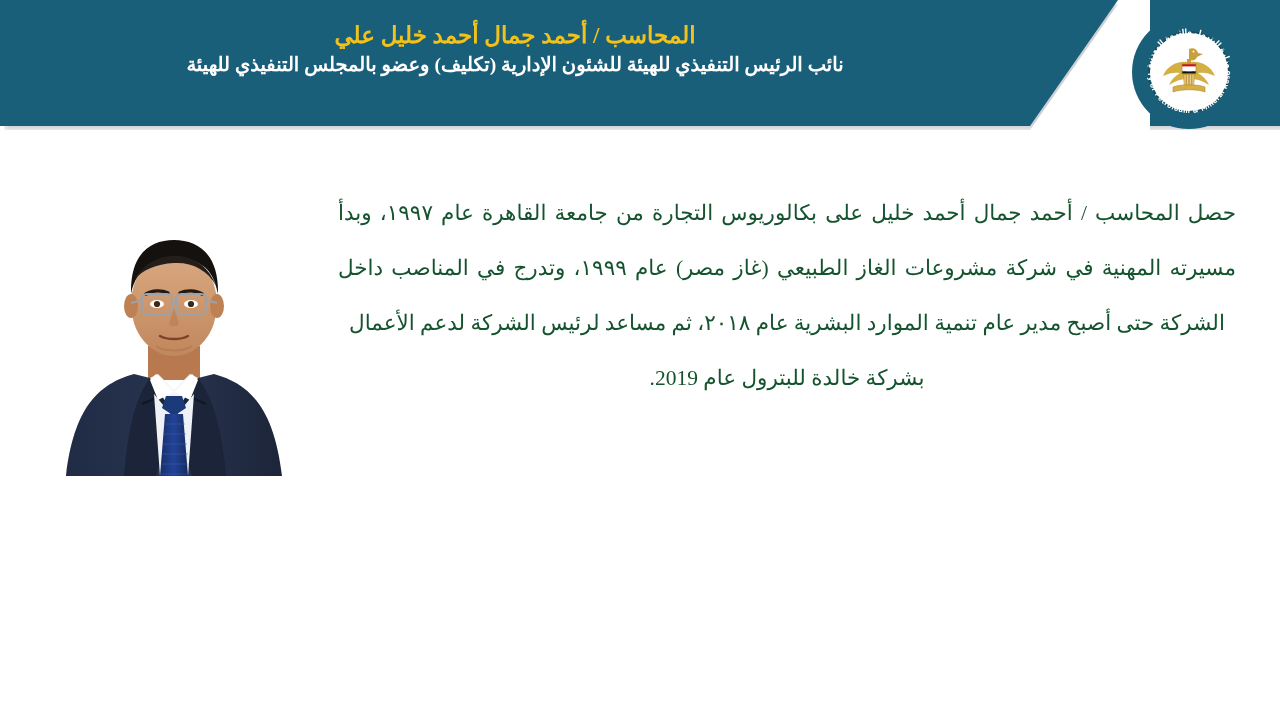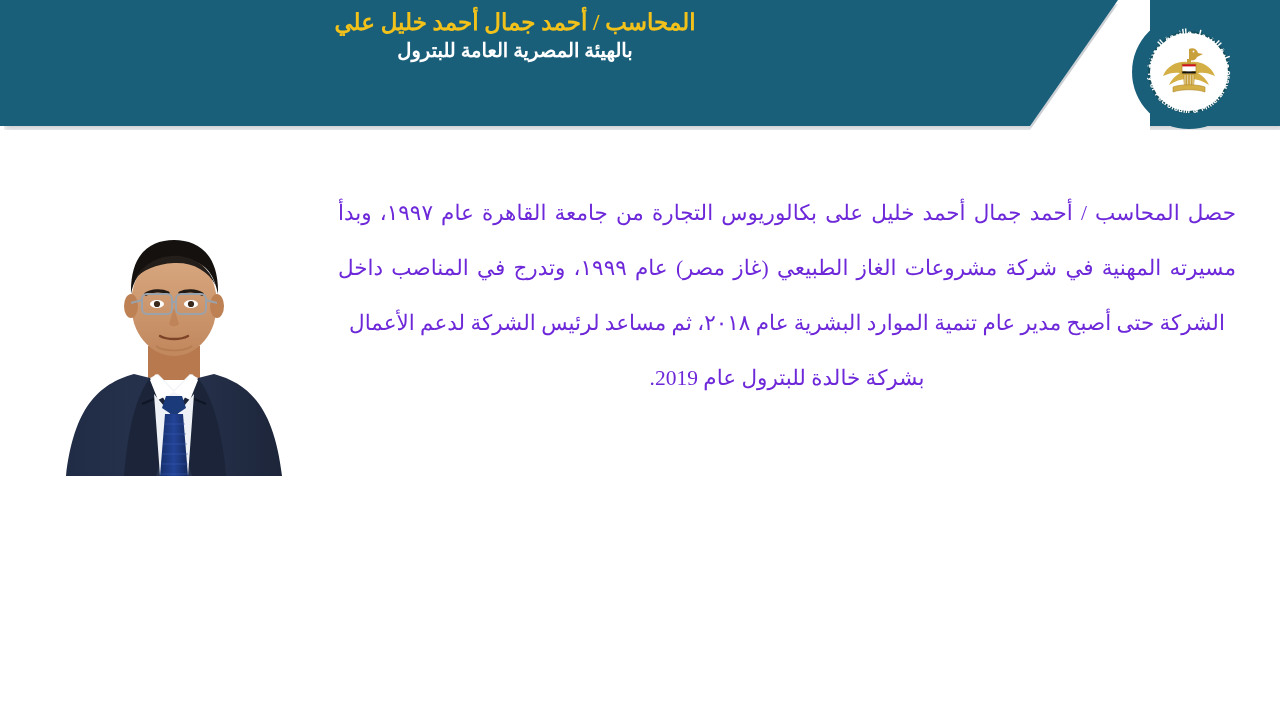--- a/index.html
+++ b/index.html
@@ -52,21 +52,21 @@
   .header-text {
     position: absolute;
     top: 0;
     left: 0;
     width: 1030px;
     height: 126px;
     display: flex;
     flex-direction: column;
     align-items: center;
     justify-content: flex-start;
-    padding-top: 8px;
+    padding-top: 21px;
     box-sizing: border-box;
     text-align: center;
   }
 
   .hdr-title {
     color: #f2c21a;
     font-size: 23px;
     font-weight: bold;
     line-height: 29px;
     letter-spacing: 0px;
@@ -111,21 +111,21 @@
     overflow: hidden;
   }
   .photo-svg { display: block; }
 
   
   .bio {
     position: absolute;
     left: 338px;
     top: 186px;
     width: 898px;
-    color: #6d28d9;
+    color: #14532d;
     font-size: 21.5px;
     line-height: 55px;
     text-align: justify;
     text-align-last: center;
     direction: rtl;
     font-weight: normal;
   }
   .bio p {
     margin: 0;
   }
@@ -135,21 +135,21 @@
 </style>
 </head>
 <body>
 
 <div class="header">
   <div class="header-shadow"></div>
   <div class="header-band"></div>
 
   <div class="header-text">
     <div class="hdr-title">المحاسب / أحمد جمال أحمد خليل علي</div>
-    <div class="hdr-sub2">بالهيئة المصرية العامة للبترول</div>
+    <div class="hdr-sub1">نائب الرئيس التنفيذي للهيئة للشئون الإدارية (تكليف) وعضو بالمجلس التنفيذي للهيئة</div>
   </div>
 
   <div class="logo-wrap">
     <svg class="logo-svg" width="116" height="116" viewBox="0 0 116 116" xmlns="http://www.w3.org/2000/svg">
       <defs>
         <path id="arcTop" d="M 20,58 A 38,38 0 0 1 96,58" fill="none"></path>
         <path id="arcBot" d="M 17,58 A 41,41 0 0 0 99,58" fill="none"></path>
       </defs>
 
       <circle cx="58" cy="58" r="57" fill="#1a5f7a"></circle>

